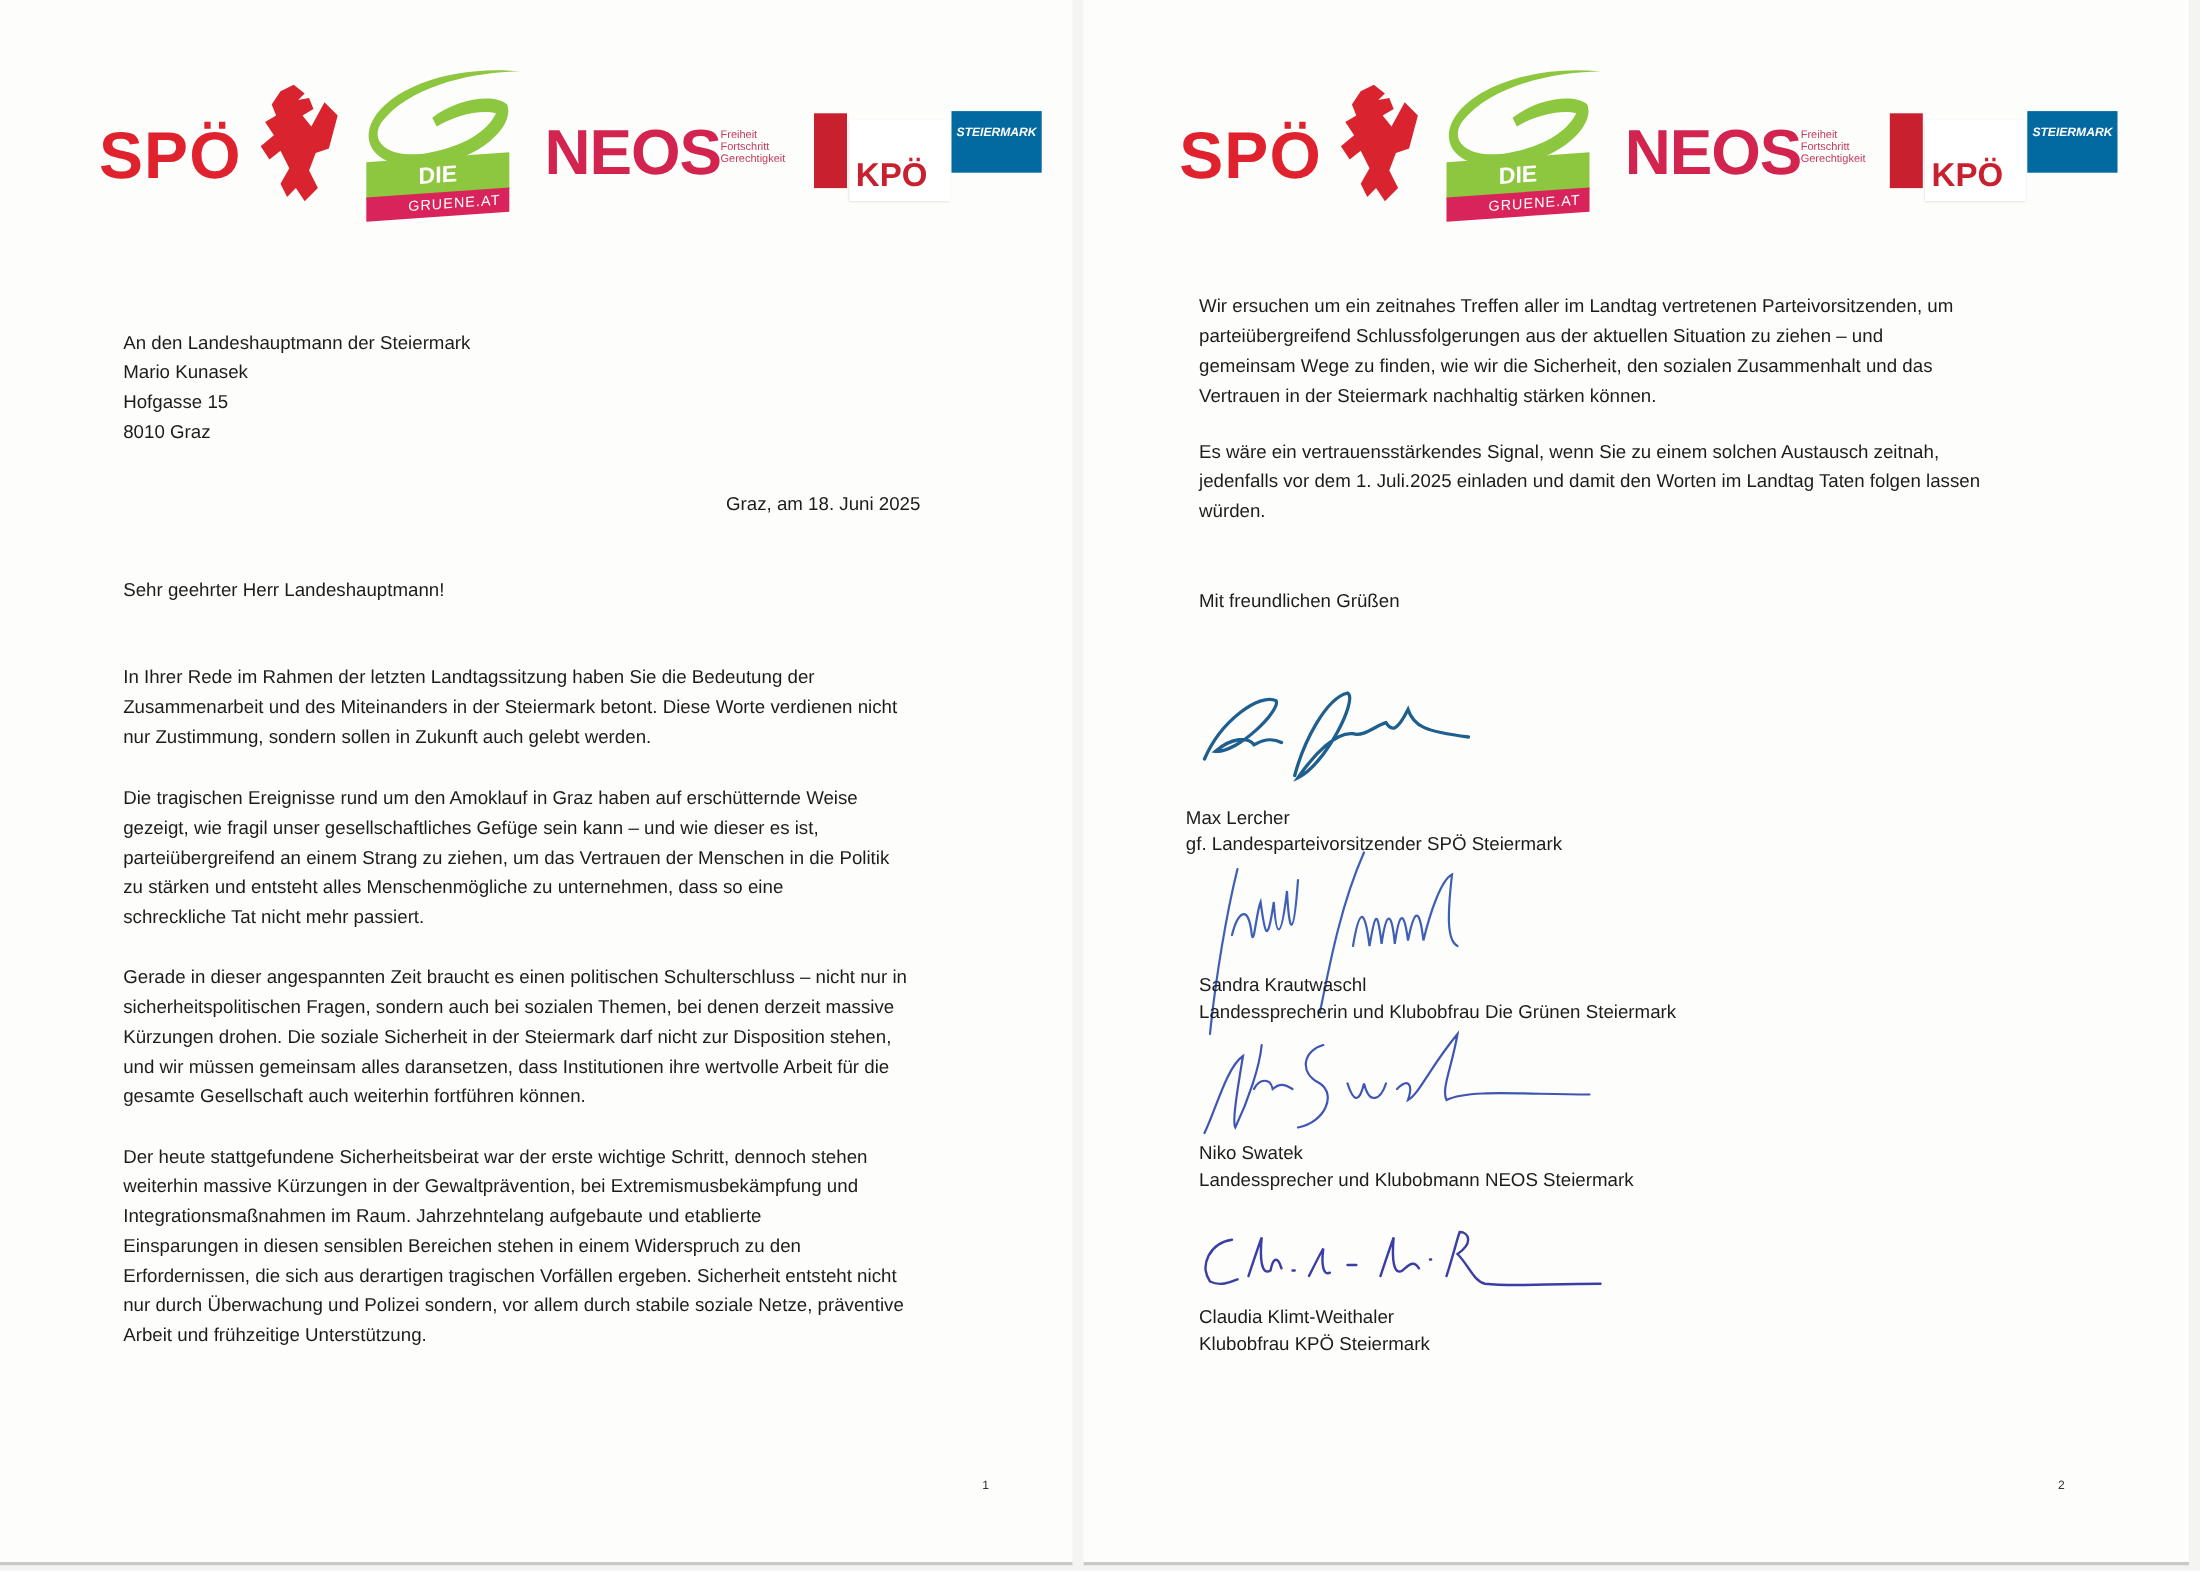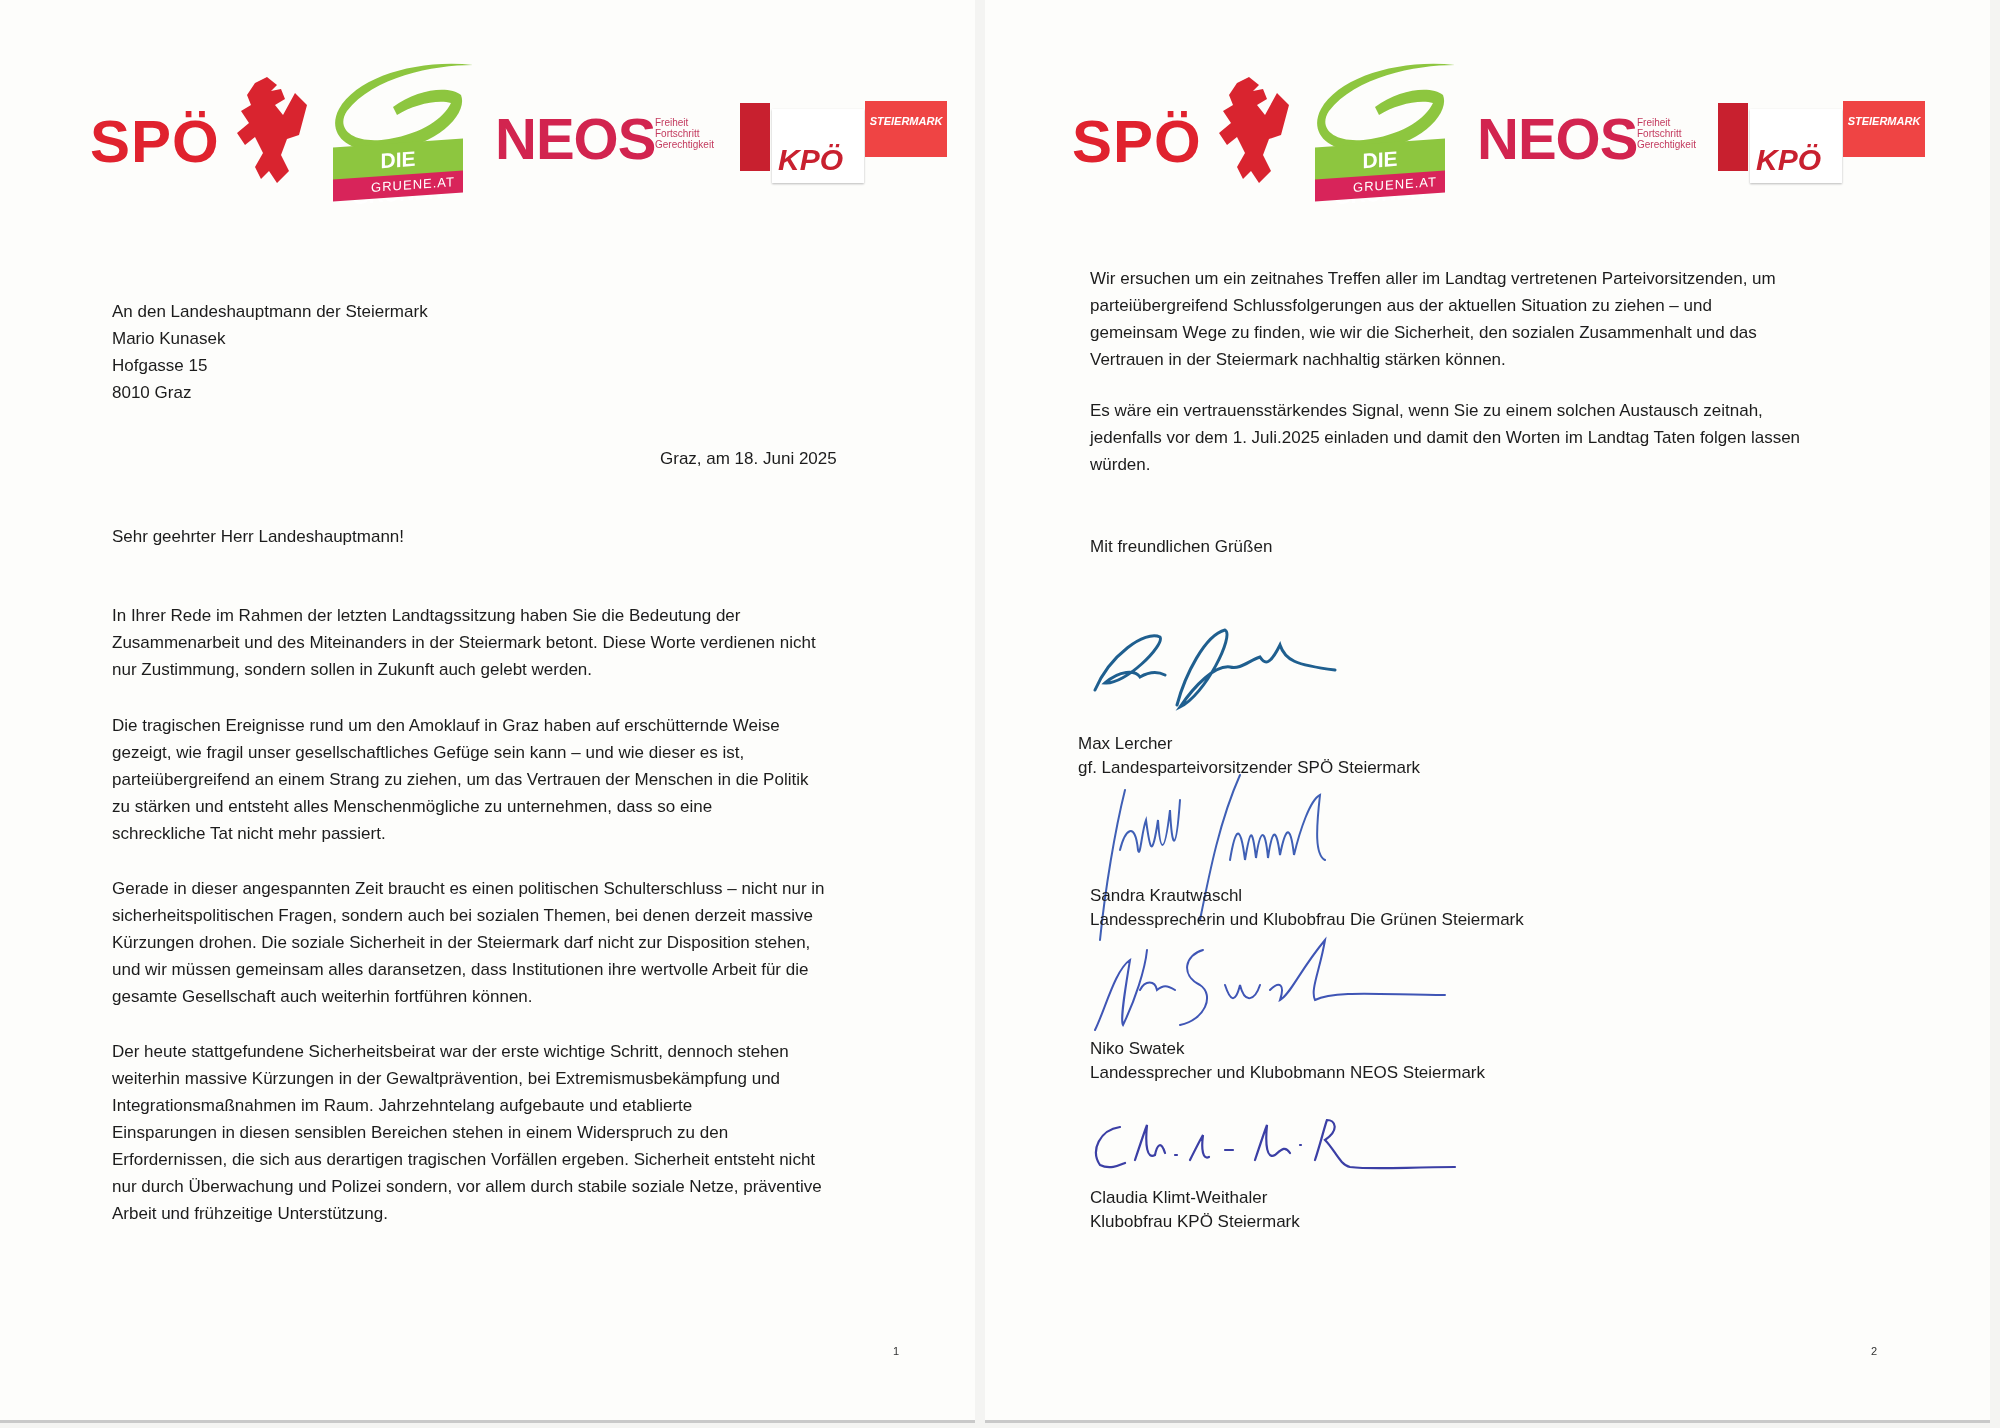--- a/index.html
+++ b/index.html
@@ -15,22 +15,22 @@
   .gruene .g{position:absolute;left:0;top:0;width:145px;height:95px;}
   .gruene .gbar{position:absolute;left:0;top:84px;width:130px;height:34px;background:#8dc63f;color:#fff;font-weight:bold;font-size:21px;
       line-height:34px;text-align:center;transform:skewY(-4deg);}
   .gruene .pbar{position:absolute;left:0;top:116px;width:130px;height:22px;background:#d8245a;color:#fff;font-size:13px;line-height:22px;
       text-align:right;padding-right:8px;box-sizing:border-box;letter-spacing:1px;transform:skewY(-4deg);}
   .neos{position:absolute;left:495px;top:50px;font-weight:bold;font-size:58px;color:#d2244f;letter-spacing:-1px;}
   .neos-tag{position:absolute;left:655px;top:62px;font-size:10px;line-height:11px;color:#c33a5e;}
   .kpo{position:absolute;left:740px;top:40px;width:215px;height:110px;}
   .kpo .l{position:absolute;left:0;top:8px;width:30px;height:68px;background:#c8202f;}
   .kpo .w{position:absolute;left:32px;top:14px;width:92px;height:74px;background:#fff;box-shadow:0 1px 2px #bbb;}
-  .kpo .w span{position:absolute;left:6px;bottom:6px;font-weight:bold;font-style:italic;font-size:30px;color:#c8202f;}
-  .kpo .r{position:absolute;left:125px;top:6px;width:82px;height:56px;background:#ef4444;color:#fff;font-weight:bold;font-style:italic;font-size:11px;
+  .kpo .w span{position:absolute;left:6px;bottom:6px;font-weight:bold;font-size:30px;color:#c8202f;}
+  .kpo .r{position:absolute;left:125px;top:6px;width:82px;height:56px;background:#0369a1;color:#fff;font-weight:bold;font-style:italic;font-size:11px;
       text-align:center;line-height:40px;}
   .txt{position:absolute;font-size:17px;line-height:27px;font-family:"Liberation Sans",sans-serif;color:#1c1c1c;}
   .txt p{margin:0;}
   .addr{left:112px;top:298px;line-height:27px;}
   .date{left:660px;top:445px;}
   .salut{left:112px;top:523px;}
   .para{left:112px;width:800px;}
   .sig{position:absolute;}
   .pnum{position:absolute;font-size:11px;color:#333;}
 </style>

